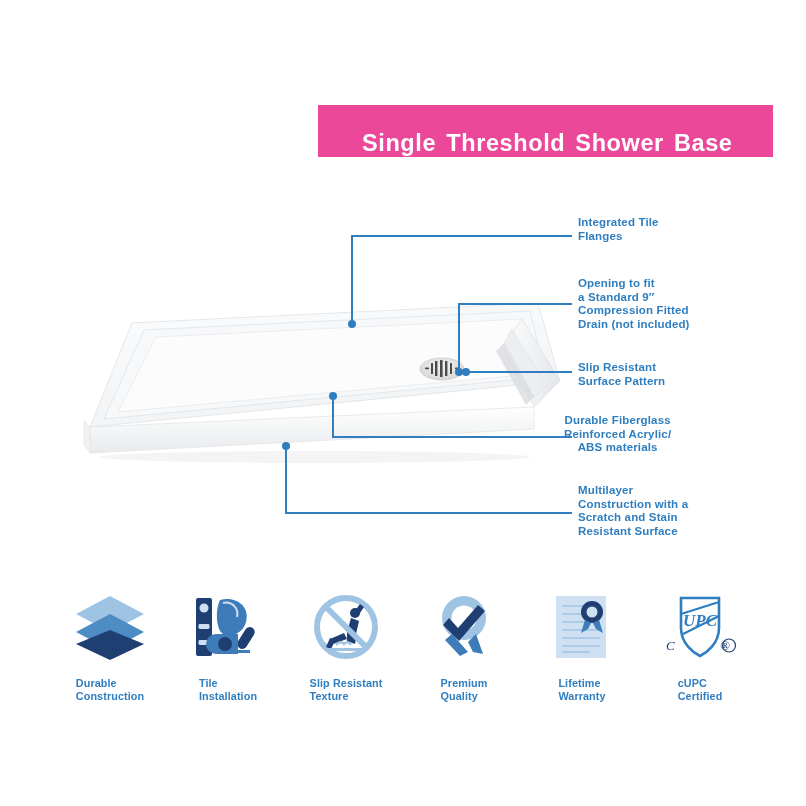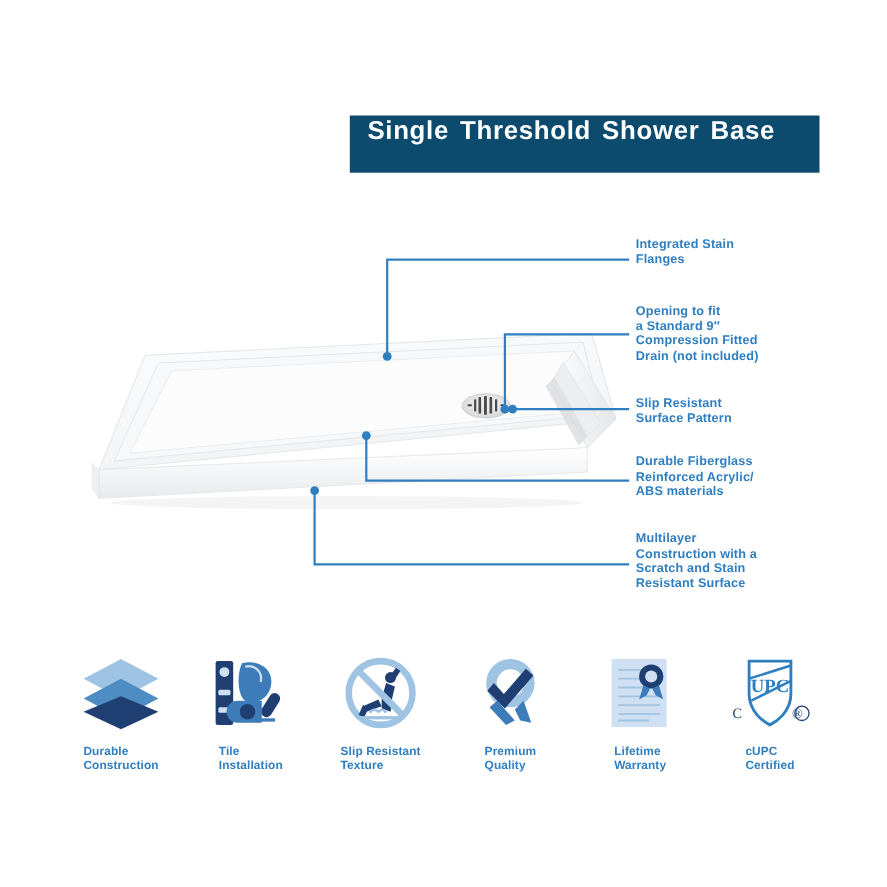--- a/index.html
+++ b/index.html
@@ -8,22 +8,22 @@
     background:#ffffff;
     font-family:"Liberation Sans", sans-serif;
     overflow:hidden;
     position:relative;
   }
   #stage{position:absolute;inset:0;width:806px;height:806px;}
 
   
   .banner{
     position:absolute;left:318px;top:105px;width:427px;height:52px;
-    background:#0c4a6e;
-    display:flex;align-items:flex-start;
+    background:#ec4899;
+    display:flex;align-items:flex-end;padding-left:28px;
   }
   .banner-title{
     color:#ffffff;
     font-size:23.5px;
     font-weight:bold;
     letter-spacing:.6px;
     word-spacing:3px;
     padding-left:16px;
     white-space:nowrap;
   }
@@ -41,35 +41,35 @@
     color:#2f7ec0;
     font-size:11.5px;
     font-weight:bold;
     line-height:13.6px;
     letter-spacing:.15px;
     white-space:pre-line;
   }
   #callout-0{left:578px;top:216px;}
   #callout-1{left:578px;top:277px;}
   #callout-2{left:578px;top:361px;}
-  #callout-3{left:578px;top:414px;}
+  #callout-3{left:564px;top:414px;text-align:center;}
   #callout-4{left:578px;top:484px;}
 
   
   .features{
     position:absolute;left:55px;top:592px;width:700px;height:125px;
     display:flex;align-items:flex-start;justify-content:space-between;
   }
   .feature{
     width:110px;
     display:flex;flex-direction:column;align-items:center;
   }
   .feature-icon{
     height:76px;width:92px;
-    display:flex;align-items:center;justify-content:center;
+    display:flex;justify-content:center;font-style:italic;
   }
   .feature-label{
     margin-top:9px;
     color:#2f7ec0;
     font-size:10.8px;
     font-weight:bold;
     line-height:13px;
     text-align:left;
     white-space:pre-line;
     letter-spacing:.1px;
@@ -152,21 +152,21 @@
     </g>
     <g fill="#2f7ec0">
       <circle cx="352" cy="324" r="4"></circle>
       <circle cx="459" cy="372" r="4"></circle>
       <circle cx="466" cy="372" r="4"></circle>
       <circle cx="333" cy="396" r="4"></circle>
       <circle cx="286" cy="446" r="4"></circle>
     </g>
   </svg>
 
-  <div class="callout" id="callout-0">Integrated Stain
+  <div class="callout" id="callout-0">Integrated Tile
 Flanges</div>
   <div class="callout" id="callout-1">Opening to fit
 a Standard 9″
 Compression Fitted
 Drain (not included)</div>
   <div class="callout" id="callout-2">Slip Resistant
 Surface Pattern</div>
   <div class="callout" id="callout-3">Durable Fiberglass
 Reinforced Acrylic/
 ABS materials</div>

